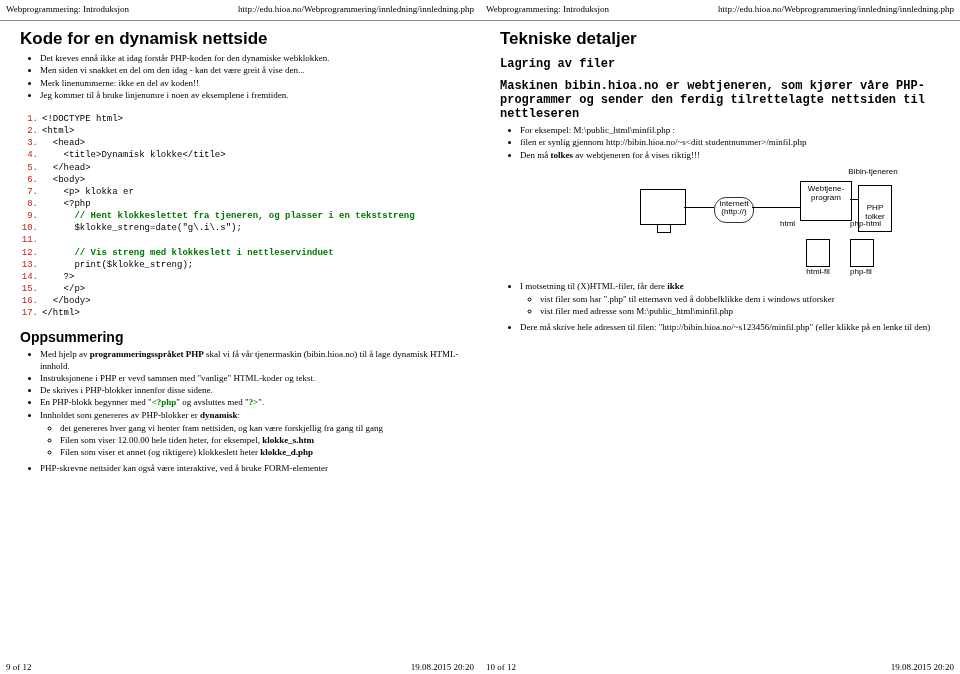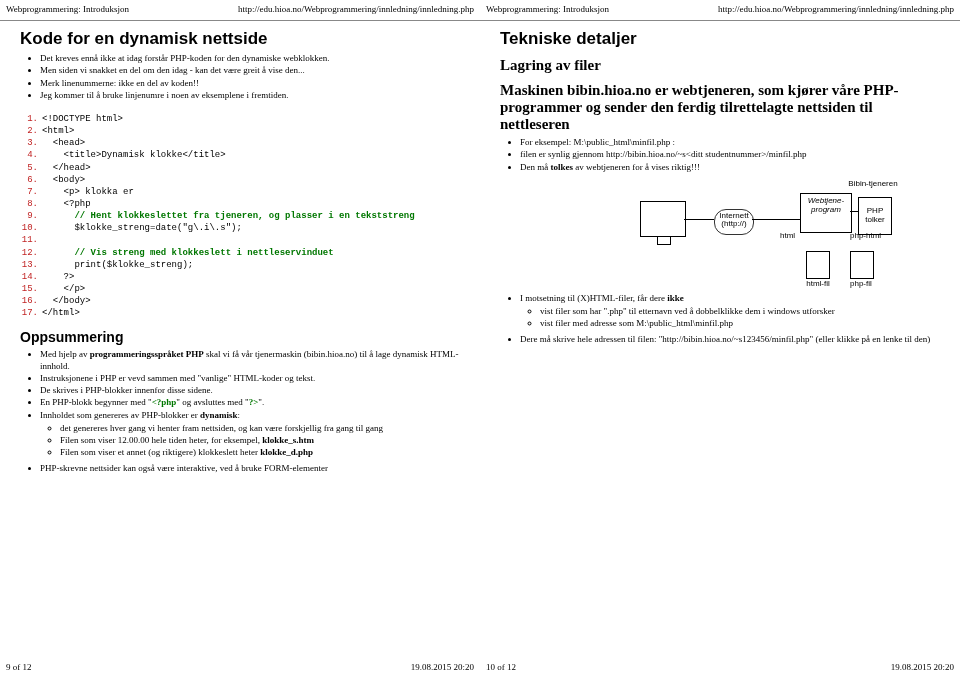--- a/index.html
+++ b/index.html
@@ -40,24 +40,24 @@
     margin: 6px 0 4px 0;
     font-family: "Trebuchet MS", Arial, sans-serif;
   }
   h3 {
     font-size: 14px;
     font-weight: bold;
     margin: 10px 0 4px 0;
     font-family: "Trebuchet MS", Arial, sans-serif;
   }
   h4 {
-    font-size: 15px;
+    font-size: 12px;
     font-weight: bold;
     margin: 8px 0 4px 0;
-    font-family: Liberation Serif, serif;
+    font-family: Liberation Mono, monospace;
   }
   a, .link { color: #0033cc; text-decoration: underline; }
   ul { margin: 2px 0 4px 0; padding-left: 20px; }
   ul ul { list-style-type: circle; }
   li { margin: 1px 0; line-height: 1.25; }
   .code-block {
     font-family: "Courier New", monospace;
     font-size: 9px;
     line-height: 1.35;
     margin: 12px 0 4px 0;
@@ -83,22 +83,22 @@
     width: 260px;
     height: 110px;
     margin: 6px 0 4px 140px;
     font-family: "Trebuchet MS", Arial, sans-serif;
     font-size: 8px;
   }
   .box { position:absolute; background:#fff; }
   .monitor { left:0; top:22px; width:44px; height:34px; border:1px solid #000; }
   .monitor::after { content:""; position:absolute; left:16px; top:34px; width:12px; height:8px; border:1px solid #000; border-top:none;}
   .cloud { left:74px; top:30px; width:38px; height:22px; border:1px solid #333; border-radius:12px; text-align:center; padding-top:2px; line-height:1;}
-  .server { left:160px; top:14px; width:50px; height:36px; border:1px solid #000; text-align:center; padding-top:2px;font-style:italic;}
-  .php-tolker { left:218px; top:18px; width:32px; height:28px; border:1px solid #000; text-align:center; padding-top:8px;}
+  .server { left:160px; top:14px; width:50px; height:36px; border:1px solid #000; text-align:center; padding-top:2px;}
+  .php-tolker { left:218px; top:18px; width:32px; height:28px; border:1px solid #000; text-align:center; padding-top:17px;}
   .html-label { position:absolute; left:140px; top:52px; }
   .phpphtml-label { position:absolute; left:210px; top:52px; }
   .file-box { border:1px solid #000; width:22px; height:26px; }
   .html-fil { left:166px; top:72px; text-align:center;}
   .php-fil { left:210px; top:72px; text-align:left;}
   .bibin-label { position:absolute; left:208px; top:0px; text-align:center; width:50px;}
   .arrow { position:absolute; height:1px; background:#000; }
   .ar1 { left:44px; top:40px; width:30px;}
   .ar2 { left:112px; top:40px; width:48px;}
   .ar3 { left:210px; top:32px; width:8px;}

